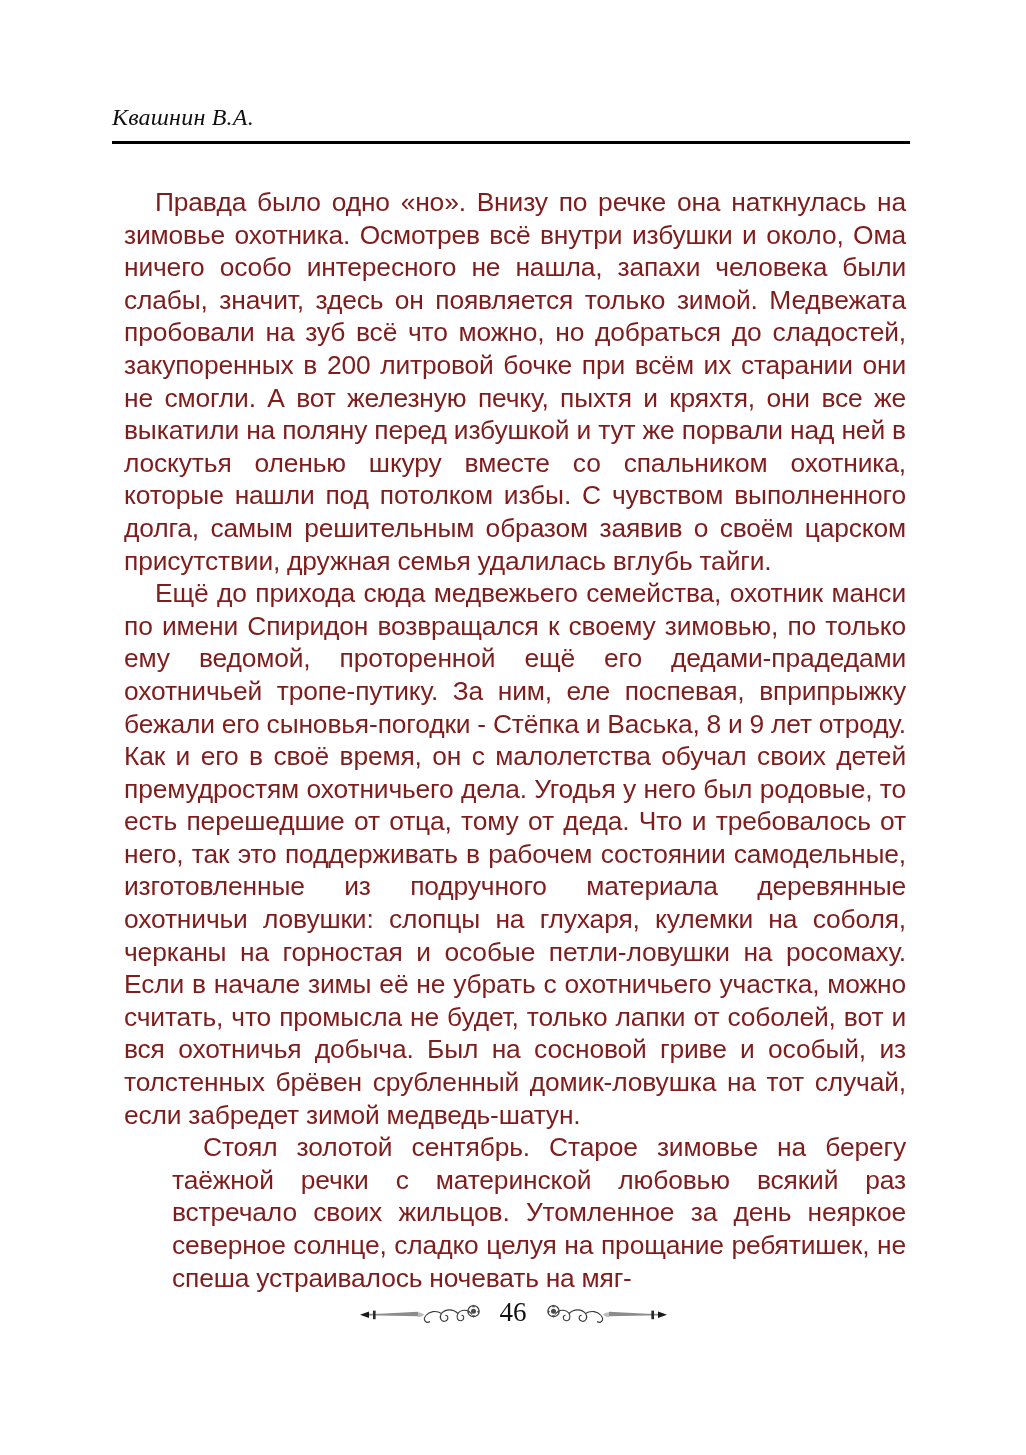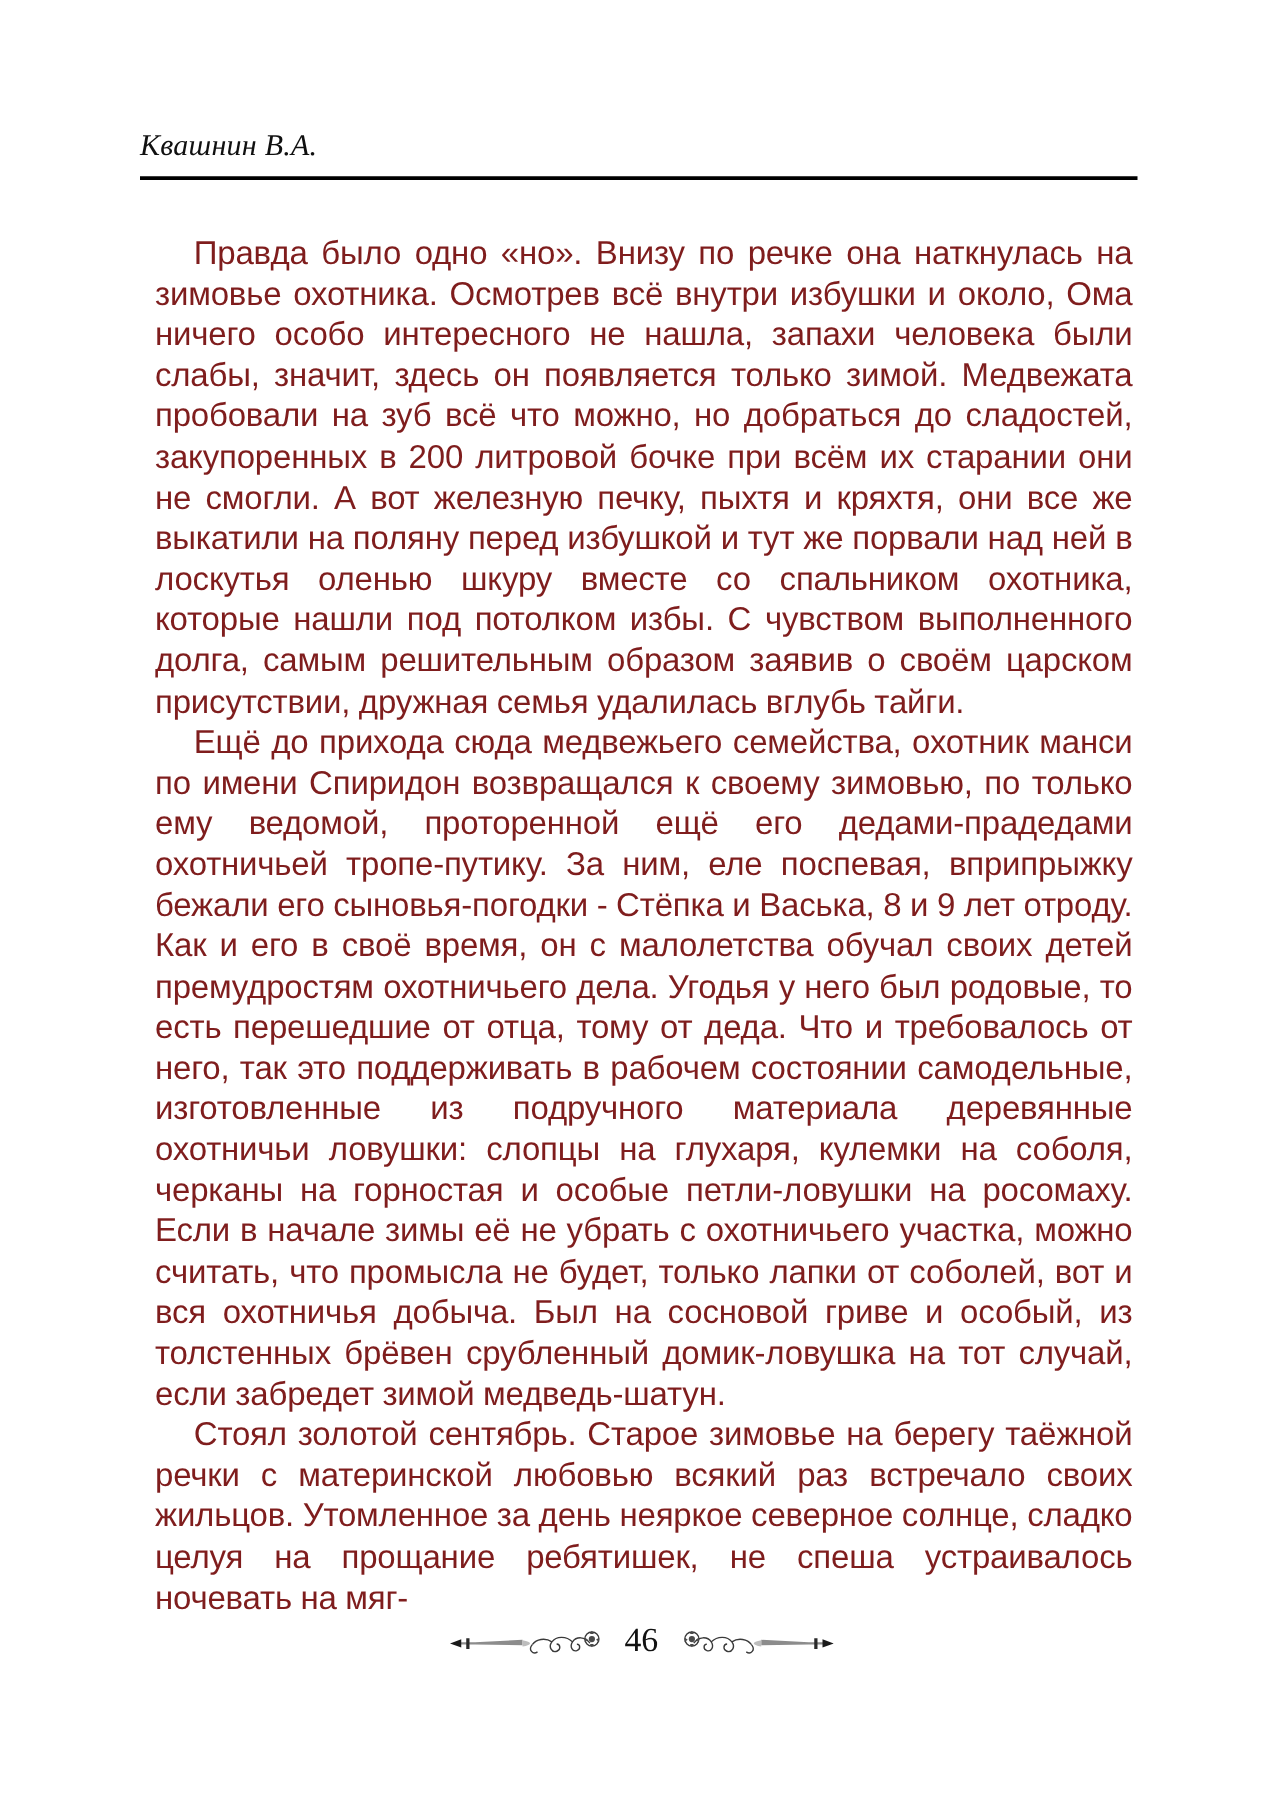--- a/index.html
+++ b/index.html
@@ -62,20 +62,21 @@
     color: #7f1d1d;
     font-family: "Liberation Sans", sans-serif;
     font-stretch: semi-condensed;
     letter-spacing: -0.15px;
     word-spacing: -0.3px;
     hyphens: manual;
   }
 
   .para.clipped {
     overflow: hidden;
+    margin-left: 48px;
   }
 
   
   .footer {
     position: absolute;
     left: 0;
     top: 1296px;
     width: 1026px;
     display: flex;
     align-items: center;

